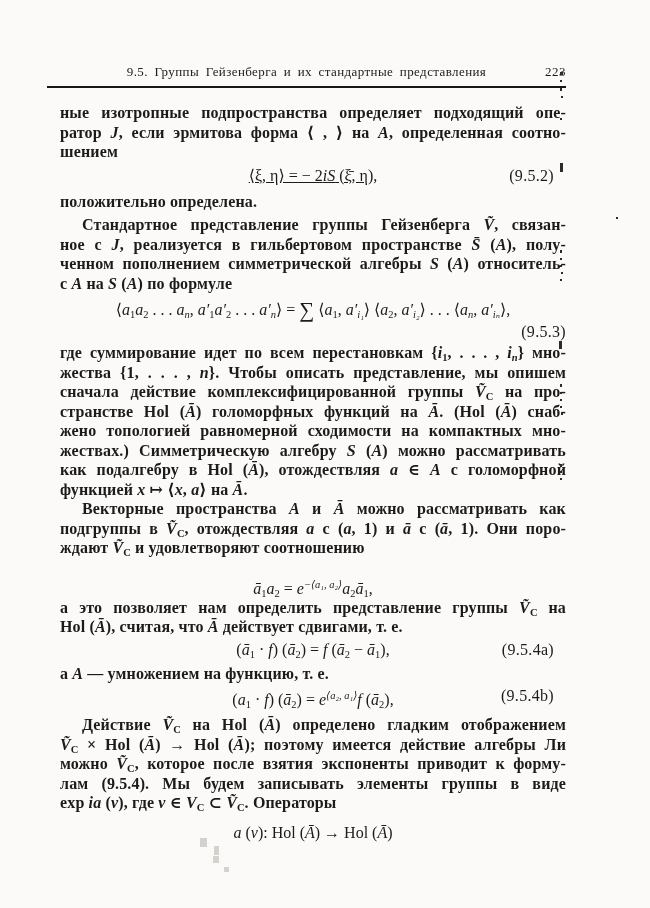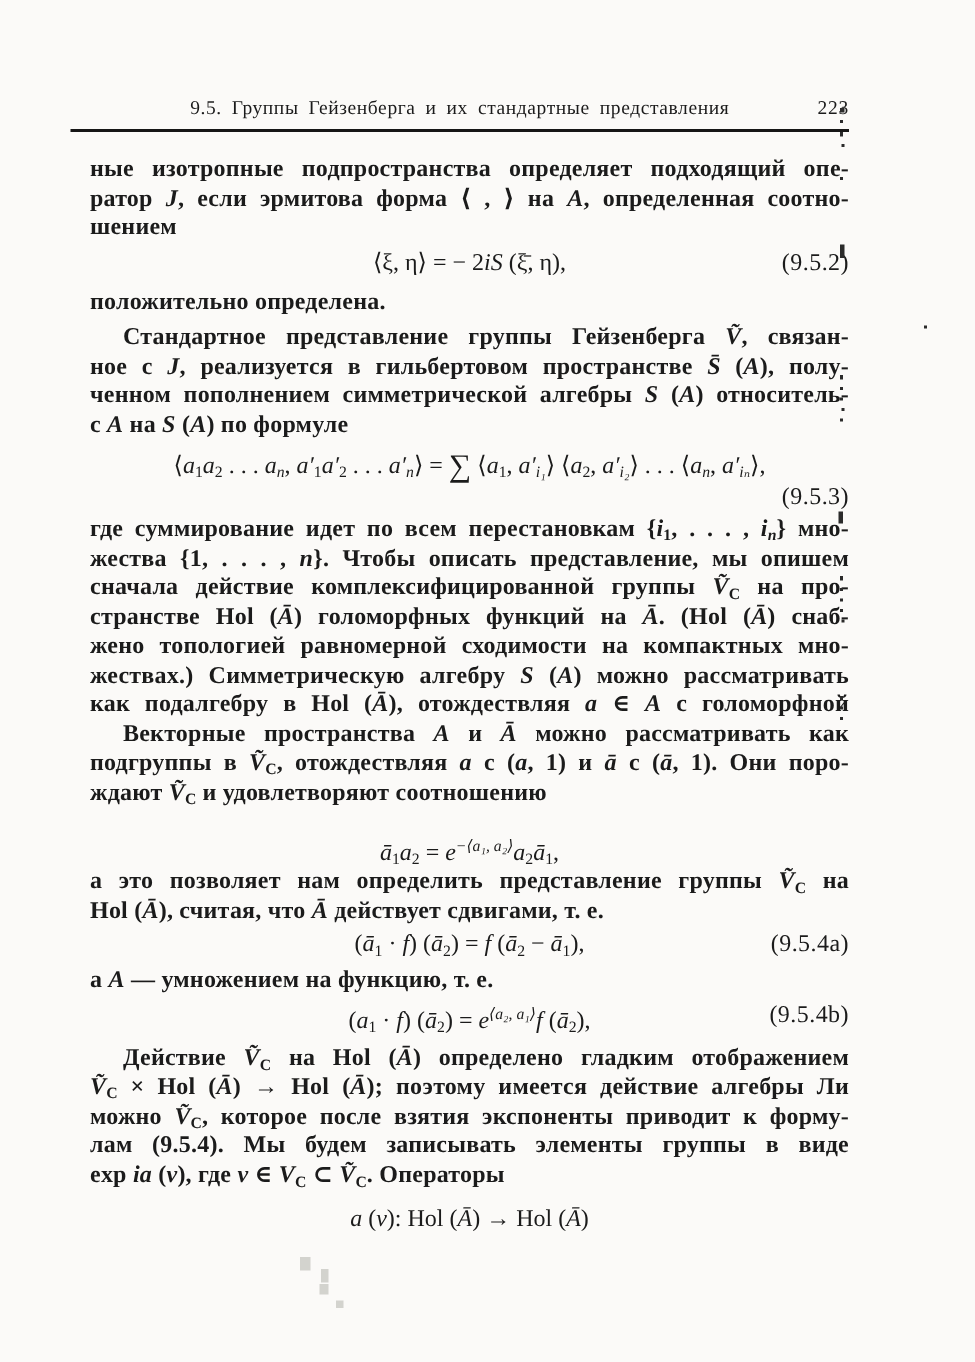--- a/index.html
+++ b/index.html
@@ -42,21 +42,21 @@
   .line.just{
     white-space:normal;
     text-align:justify;
     text-align-last:justify;
   }
   .line.ind{padding-left:22px;}
   .eq{
     position:relative;height:22px;line-height:22px;text-align:center;
   }
   .eq .eq-tag{
-    position:absolute;right:0;top:0;letter-spacing:0.3px;
+    position:absolute;right:12px;top:0;letter-spacing:0.3px;
   }
   .eq-tagline{
     height:18px;line-height:18px;text-align:right;letter-spacing:0.3px;
   }
   .it{font-style:italic;}
   .sb{font-size:10.5px;vertical-align:-3px;letter-spacing:0;}
   .sp{font-size:10.5px;vertical-align:6px;letter-spacing:0;}
   .sum{font-size:21px;vertical-align:-2px;}
   
   .speck{position:absolute;background:#2b2b2b;}
@@ -69,35 +69,36 @@
 
   <div class="runhead">
     <span class="title">9.5. Группы Гейзенберга и их стандартные представления</span>
     <span class="pageno">223</span>
   </div>
 
   <div class="col">
       <div class="line just"><span>ные изотропные подпространства определяет подходящий опе-</span></div>
       <div class="line just"><span>ратор </span><span class="it">J</span><span>, если эрмитова форма ⟨ , ⟩ на </span><span class="it">A</span><span>, определенная соотно-</span></div>
       <div class="line"><span>шением</span></div>
-      <div class="eq" style="margin-top: 3px; margin-bottom: 5px;"><span><span>⟨ξ, η⟩ = − 2</span><span class="it">iS</span><span> (ξ̄, η),</span></span><span class="eq-tag">(9.5.2)</span></div>
+      <div class="eq" style="margin-top: 3px; margin-bottom: 5px; text-decoration: underline;"><span><span>⟨ξ, η⟩ = − 2</span><span class="it">iS</span><span> (ξ̄, η),</span></span><span class="eq-tag">(9.5.2)</span></div>
       <div class="line"><span>положительно определена.</span></div>
       <div class="line just ind" style="margin-top: 4px;"><span>Стандартное представление группы Гейзенберга </span><span class="it">Ṽ</span><span>, связан-</span></div>
       <div class="line just"><span>ное с </span><span class="it">J</span><span>, реализуется в гильбертовом пространстве </span><span class="it">S̄</span><span> (</span><span class="it">A</span><span>), полу-</span></div>
       <div class="line just"><span>ченном пополнением симметрической алгебры </span><span class="it">S</span><span> (</span><span class="it">A</span><span>) относитель-</span></div>
       <div class="line"><span>с </span><span class="it">A</span><span> на </span><span class="it">S</span><span> (</span><span class="it">A</span><span>) по формуле</span></div>
       <div class="eq" style="margin-top: 4px; height: 26px; line-height: 26px;"><span><span>⟨</span><span class="it">a</span><span class="sb">1</span><span class="it">a</span><span class="sb">2</span><span> . . . </span><span class="it">a</span><span class="sb it">n</span><span>, </span><span class="it">a′</span><span class="sb">1</span><span class="it">a′</span><span class="sb">2</span><span> . . . </span><span class="it">a′</span><span class="sb it">n</span><span>⟩ = </span><span class="sum">∑</span><span> ⟨</span><span class="it">a</span><span class="sb">1</span><span>, </span><span class="it">a′</span><span class="sb it">i₁</span><span>⟩ ⟨</span><span class="it">a</span><span class="sb">2</span><span>, </span><span class="it">a′</span><span class="sb it">i₂</span><span>⟩ . . . ⟨</span><span class="it">a</span><span class="sb it">n</span><span>, </span><span class="it">a′</span><span class="sb it">iₙ</span><span>⟩,</span></span></div>
       <div class="eq-tagline">(9.5.3)</div>
       <div class="line just" style="margin-top: 2px;"><span>где суммирование идет по всем перестановкам {</span><span class="it">i</span><span class="sb">1</span><span>, . . . , </span><span class="it">i</span><span class="sb it">n</span><span>} мно-</span></div>
       <div class="line just"><span>жества {1, . . . , </span><span class="it">n</span><span>}. Чтобы описать представление, мы опишем</span></div>
       <div class="line just"><span>сначала действие комплексифицированной группы </span><span class="it">Ṽ</span><span class="sb">C</span><span> на про-</span></div>
       <div class="line just"><span>странстве Hol (</span><span class="it">Ā</span><span>) голоморфных функций на </span><span class="it">Ā</span><span>. (Hol (</span><span class="it">Ā</span><span>) снаб-</span></div>
       <div class="line just"><span>жено топологией равномерной сходимости на компактных мно-</span></div>
       <div class="line just"><span>жествах.) Симметрическую алгебру </span><span class="it">S</span><span> (</span><span class="it">A</span><span>) можно рассматривать</span></div>
       <div class="line just"><span>как подалгебру в Hol (</span><span class="it">Ā</span><span>), отождествляя </span><span class="it">a</span><span> ∈ </span><span class="it">A</span><span> с голоморфной</span></div>
+      <div class="line"><span>функцией </span><span class="it">x</span><span> ↦ ⟨</span><span class="it">x</span><span>, </span><span class="it">a</span><span>⟩ на </span><span class="it">Ā</span><span>.</span></div>
       <div class="line just ind"><span>Векторные пространства </span><span class="it">A</span><span> и </span><span class="it">Ā</span><span> можно рассматривать как</span></div>
       <div class="line just"><span>подгруппы в </span><span class="it">Ṽ</span><span class="sb">C</span><span>, отождествляя </span><span class="it">a</span><span> с (</span><span class="it">a</span><span>, 1) и </span><span class="it">ā</span><span> с (</span><span class="it">ā</span><span>, 1). Они поро-</span></div>
       <div class="line"><span>ждают </span><span class="it">Ṽ</span><span class="sb">C</span><span> и удовлетворяют соотношению</span></div>
       <div class="eq" style="margin-top: 16px; margin-bottom: 2px;"><span><span class="it">ā</span><span class="sb">1</span><span class="it">a</span><span class="sb">2</span><span> = </span><span class="it">e</span><span class="sp it">−⟨a₁, a₂⟩</span><span class="it">a</span><span class="sb">2</span><span class="it">ā</span><span class="sb">1</span><span>,</span></span></div>
       <div class="line just"><span>а это позволяет нам определить представление группы </span><span class="it">Ṽ</span><span class="sb">C</span><span> на</span></div>
       <div class="line"><span>Hol (</span><span class="it">Ā</span><span>), считая, что </span><span class="it">Ā</span><span> действует сдвигами, т. е.</span></div>
       <div class="eq" style="margin-top: 2px; margin-bottom: 3px;"><span><span>(</span><span class="it">ā</span><span class="sb">1</span><span> · </span><span class="it">f</span><span>) (</span><span class="it">ā</span><span class="sb">2</span><span>) = </span><span class="it">f</span><span> (</span><span class="it">ā</span><span class="sb">2</span><span> − </span><span class="it">ā</span><span class="sb">1</span><span>),</span></span><span class="eq-tag">(9.5.4a)</span></div>
       <div class="line"><span>а </span><span class="it">A</span><span> — умножением на функцию, т. е.</span></div>
       <div class="eq" style="margin-top: 2px; margin-bottom: 8px;"><span><span>(</span><span class="it">a</span><span class="sb">1</span><span> · </span><span class="it">f</span><span>) (</span><span class="it">ā</span><span class="sb">2</span><span>) = </span><span class="it">e</span><span class="sp it">⟨a₂, a₁⟩</span><span class="it">f</span><span> (</span><span class="it">ā</span><span class="sb">2</span><span>),</span></span><span class="eq-tag">(9.5.4b)</span></div>
       <div class="line just ind"><span>Действие </span><span class="it">Ṽ</span><span class="sb">C</span><span> на Hol (</span><span class="it">Ā</span><span>) определено гладким отображением</span></div>

